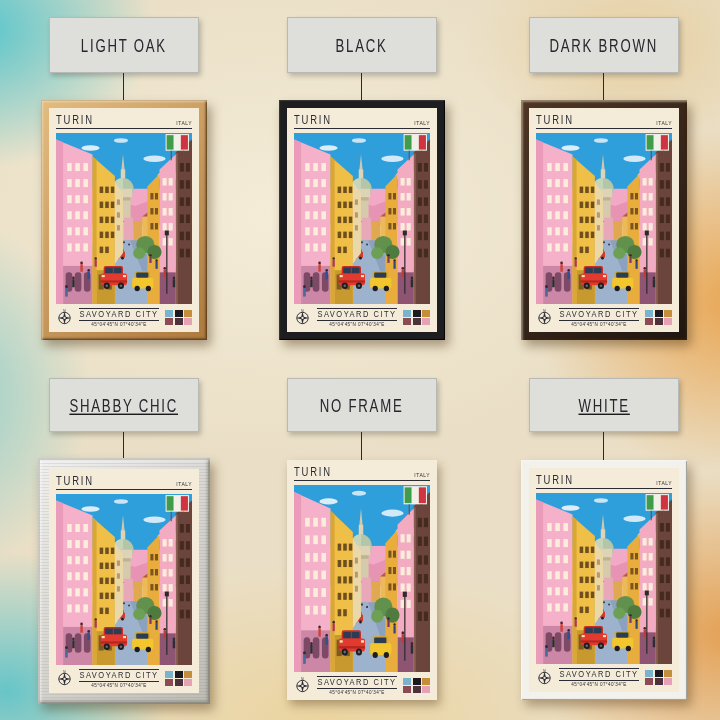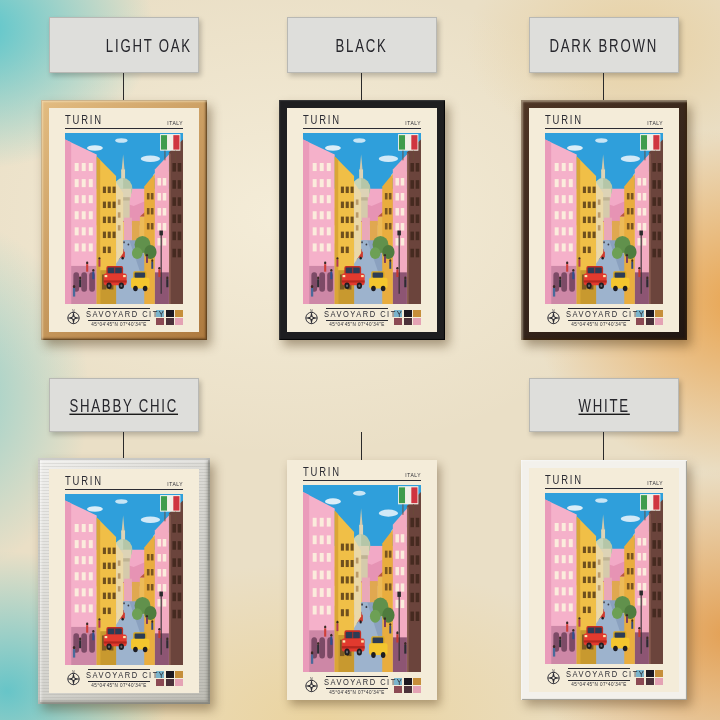--- a/index.html
+++ b/index.html
@@ -46,21 +46,21 @@
                      linear-gradient(135deg, rgba(255,255,255,.65), rgba(130,130,120,.3));
     box-shadow:inset 0 0 0 2px rgba(120,120,112,.35), inset 3px 3px 3px rgba(255,255,255,.6),
                inset -3px -3px 3px rgba(100,100,92,.45), 4px 6px 10px rgba(70,45,15,.4);
   }
   .frame-white{box-shadow:inset 1px 1px 1px rgba(255,255,255,.9), inset -1px -1px 1px rgba(120,120,110,.5),
                inset 0 0 0 1px rgba(140,140,130,.4), 4px 6px 10px rgba(70,45,15,.38);}
   .frame-none{padding:0;background:none !important;box-shadow:3px 5px 9px rgba(70,45,15,.38);}
   
   .paper{
     width:150px;height:224px;background:#f4ecd9;box-sizing:border-box;
-    padding:7px 16px 5px;display:flex;flex-direction:column;
+    padding:7px 7px 5px;display:flex;flex-direction:column;
   }
   .frame-none .paper{height:240px;}
   .poster-header{
     display:flex;justify-content:space-between;align-items:flex-end;
     border-bottom:1px solid #2b2b33;padding-bottom:2px;margin-bottom:4px;
   }
   .poster-title{
     display:inline-block;font-size:10.5px;letter-spacing:2px;color:#2b2b33;
     transform:scale(.9,1.2);transform-origin:left bottom;line-height:1;
   }
@@ -77,21 +77,21 @@
   }
   .poster-coords{font-size:4.6px;letter-spacing:.4px;color:#2b2b33;margin-top:1px;white-space:nowrap;}
   .swatches{flex:0 0 auto;display:grid;grid-template-columns:repeat(3,8px);grid-auto-rows:7px;gap:1.5px;}
   .swatch{display:block;width:8px;height:7px;}
 </style>
 </head>
 <body>
 
 <div class="canvas">
 
-  <div class="option-label" style="left:49px;top:17px;height:56px;justify-content:flex-end;">
+  <div class="option-label" style="left:49px;top:17px;height:56px;">
       <span>LIGHT OAK</span>
     </div>
   <div class="option-label" style="left:529px;top:17px;height:56px;">
       <span>DARK BROWN</span>
     </div>
   <div class="option-label" style="left:287px;top:17px;height:56px;">
       <span>BLACK</span>
     </div>
 
   <div class="hang-line" style="left:123px;top:73px;height:27px;"></div>
@@ -809,20 +809,23 @@
       <span class="swatch" style="background-color: rgb(76, 50, 58);"></span>
       <span class="swatch" style="background-color: rgb(228, 162, 180);"></span>
     </div>
   </div>
 </div>
   </div>
 
   <div class="option-label" style="left:49px;top:378px;text-decoration:underline;">
       <span>SHABBY CHIC</span>
     </div>
+  <div class="option-label" style="left:287px;top:378px;">
+      <span>NO FRAME</span>
+    </div>
   <div class="option-label" style="left:529px;top:378px;text-decoration:underline;">
       <span>WHITE</span>
     </div>
 
   <div class="hang-line" style="left:123px;top:432px;height:28px;"></div>
   <div class="hang-line" style="left:361px;top:432px;height:28px;"></div>
   <div class="hang-line" style="left:603px;top:432px;height:28px;"></div>
 
   <div class="frame frame-shabby-chic" style="left: 38px; top: 458px; background-color: rgb(215, 213, 206);">
     <div class="paper poster-slot">

